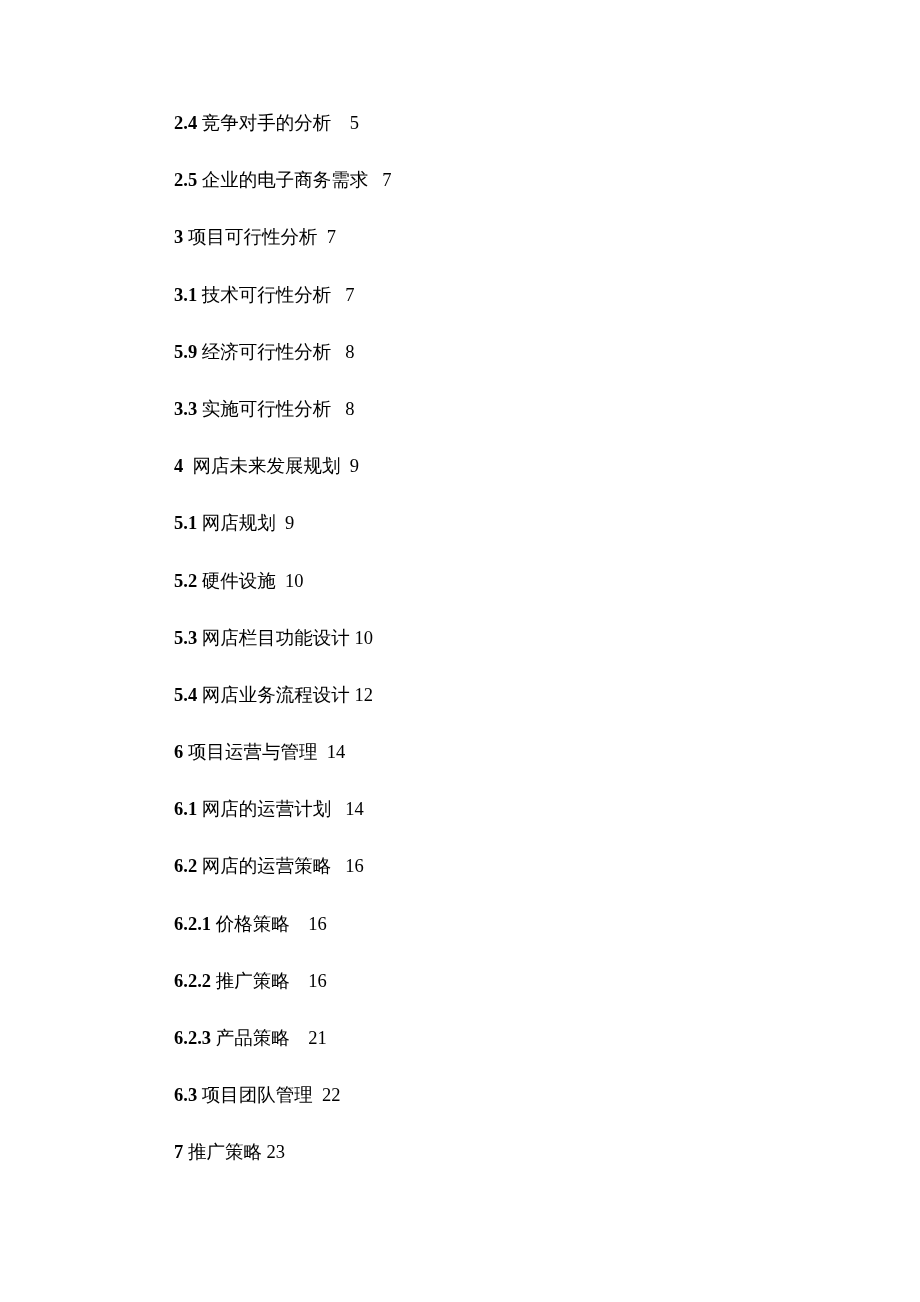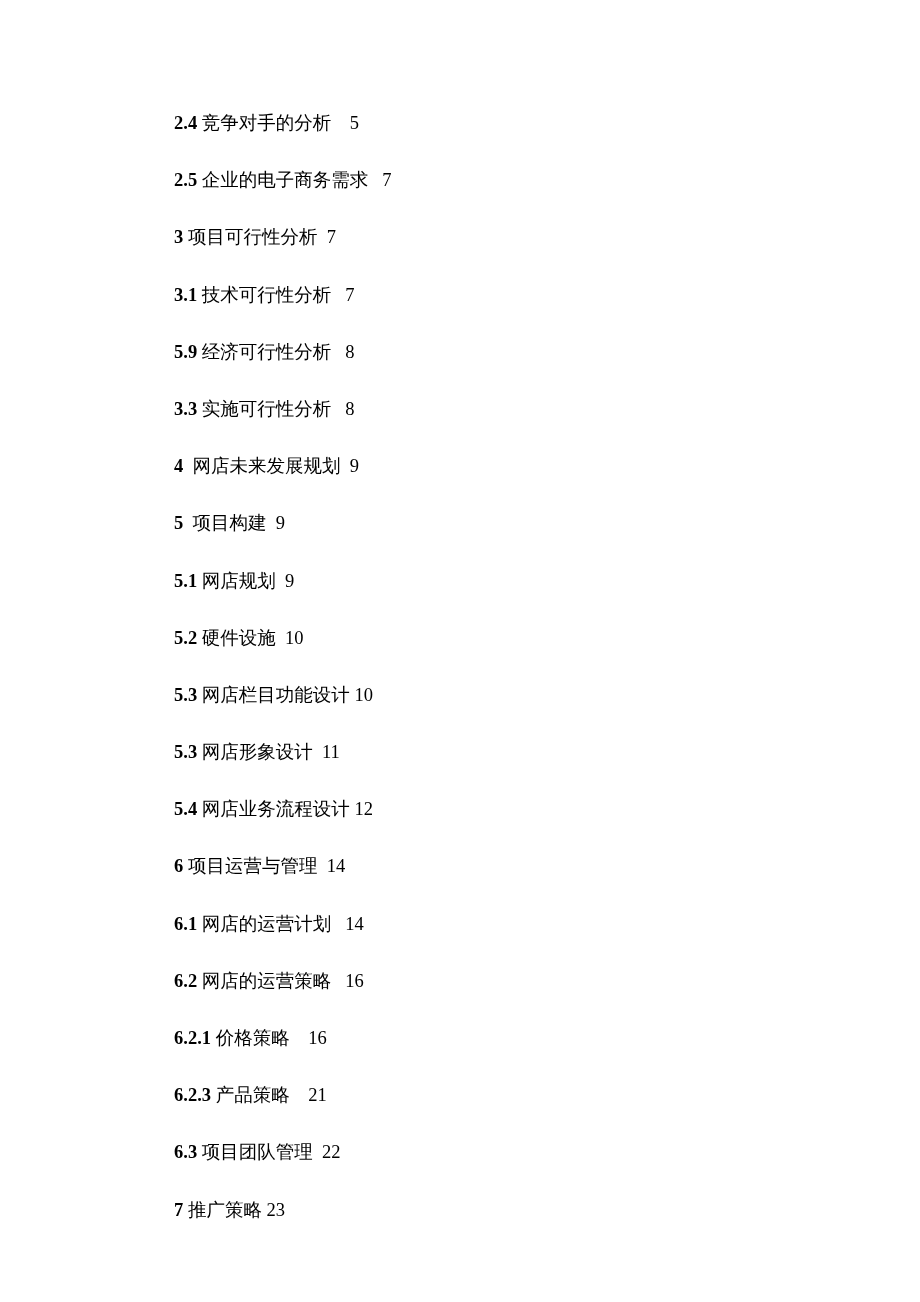--- a/index.html
+++ b/index.html
@@ -41,27 +41,26 @@
 
 <div class="page">
   <div id="toc-container">
       <div class="toc-line"><span class="num">2.4</span><span style="white-space: pre;"> </span><span class="title">竞争对手的分析</span><span style="white-space: pre;">    </span><span class="pg">5</span></div>
       <div class="toc-line"><span class="num">2.5</span><span style="white-space: pre;"> </span><span class="title">企业的电子商务需求</span><span style="white-space: pre;">   </span><span class="pg">7</span></div>
       <div class="toc-line"><span class="num">3</span><span style="white-space: pre;"> </span><span class="title">项目可行性分析</span><span style="white-space: pre;">  </span><span class="pg">7</span></div>
       <div class="toc-line"><span class="num">3.1</span><span style="white-space: pre;"> </span><span class="title">技术可行性分析</span><span style="white-space: pre;">   </span><span class="pg">7</span></div>
       <div class="toc-line"><span class="num">5.9</span><span style="white-space: pre;"> </span><span class="title">经济可行性分析</span><span style="white-space: pre;">   </span><span class="pg">8</span></div>
       <div class="toc-line"><span class="num">3.3</span><span style="white-space: pre;"> </span><span class="title">实施可行性分析</span><span style="white-space: pre;">   </span><span class="pg">8</span></div>
       <div class="toc-line"><span class="num">4</span><span style="white-space: pre;">  </span><span class="title">网店未来发展规划</span><span style="white-space: pre;">  </span><span class="pg">9</span></div>
-      <div class="toc-line"><span class="num">5</span><span style="white-space: pre;">  </span><span class="title">项目构建</span><span style="white-space: pre;">  </span><span class="pg">9</span></div>
       <div class="toc-line"><span class="num">5.1</span><span style="white-space: pre;"> </span><span class="title">网店规划</span><span style="white-space: pre;">  </span><span class="pg">9</span></div>
       <div class="toc-line"><span class="num">5.2</span><span style="white-space: pre;"> </span><span class="title">硬件设施</span><span style="white-space: pre;">  </span><span class="pg">10</span></div>
       <div class="toc-line"><span class="num">5.3</span><span style="white-space: pre;"> </span><span class="title">网店栏目功能设计</span><span style="white-space: pre;"> </span><span class="pg">10</span></div>
-      <div class="toc-line"><span class="num">5.3</span><span style="white-space: pre;"> </span><span class="title">网店形象设计</span><span style="white-space: pre;">  </span><span class="pg">11</span></div>
       <div class="toc-line"><span class="num">5.4</span><span style="white-space: pre;"> </span><span class="title">网店业务流程设计</span><span style="white-space: pre;"> </span><span class="pg">12</span></div>
       <div class="toc-line"><span class="num">6</span><span style="white-space: pre;"> </span><span class="title">项目运营与管理</span><span style="white-space: pre;">  </span><span class="pg">14</span></div>
       <div class="toc-line"><span class="num">6.1</span><span style="white-space: pre;"> </span><span class="title">网店的运营计划</span><span style="white-space: pre;">   </span><span class="pg">14</span></div>
       <div class="toc-line"><span class="num">6.2</span><span style="white-space: pre;"> </span><span class="title">网店的运营策略</span><span style="white-space: pre;">   </span><span class="pg">16</span></div>
       <div class="toc-line"><span class="num">6.2.1</span><span style="white-space: pre;"> </span><span class="title">价格策略</span><span style="white-space: pre;">    </span><span class="pg">16</span></div>
+      <div class="toc-line"><span class="num">6.2.2</span><span style="white-space: pre;"> </span><span class="title">推广策略</span><span style="white-space: pre;">    </span><span class="pg">16</span></div>
       <div class="toc-line"><span class="num">6.2.3</span><span style="white-space: pre;"> </span><span class="title">产品策略</span><span style="white-space: pre;">    </span><span class="pg">21</span></div>
       <div class="toc-line"><span class="num">6.3</span><span style="white-space: pre;"> </span><span class="title">项目团队管理</span><span style="white-space: pre;">  </span><span class="pg">22</span></div>
       <div class="toc-line"><span class="num">7</span><span style="white-space: pre;"> </span><span class="title">推广策略</span><span style="white-space: pre;"> </span><span class="pg">23</span></div>
     </div>
 </div>
 
 </body></html>

